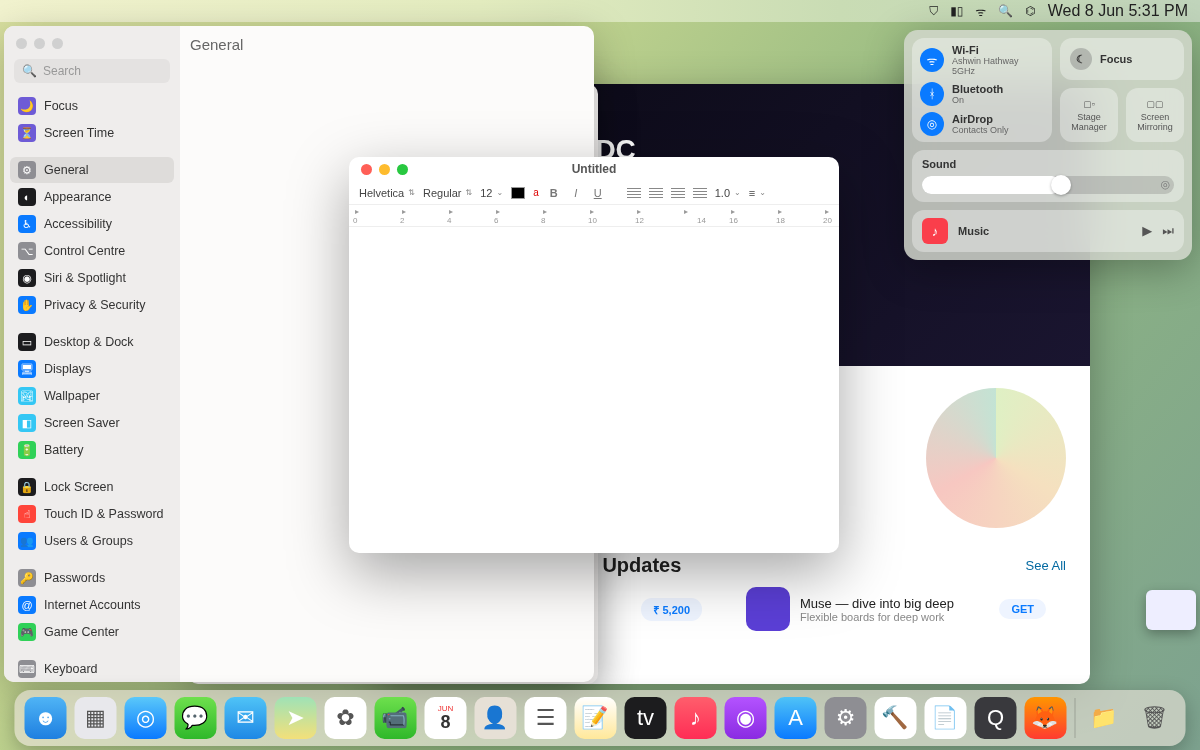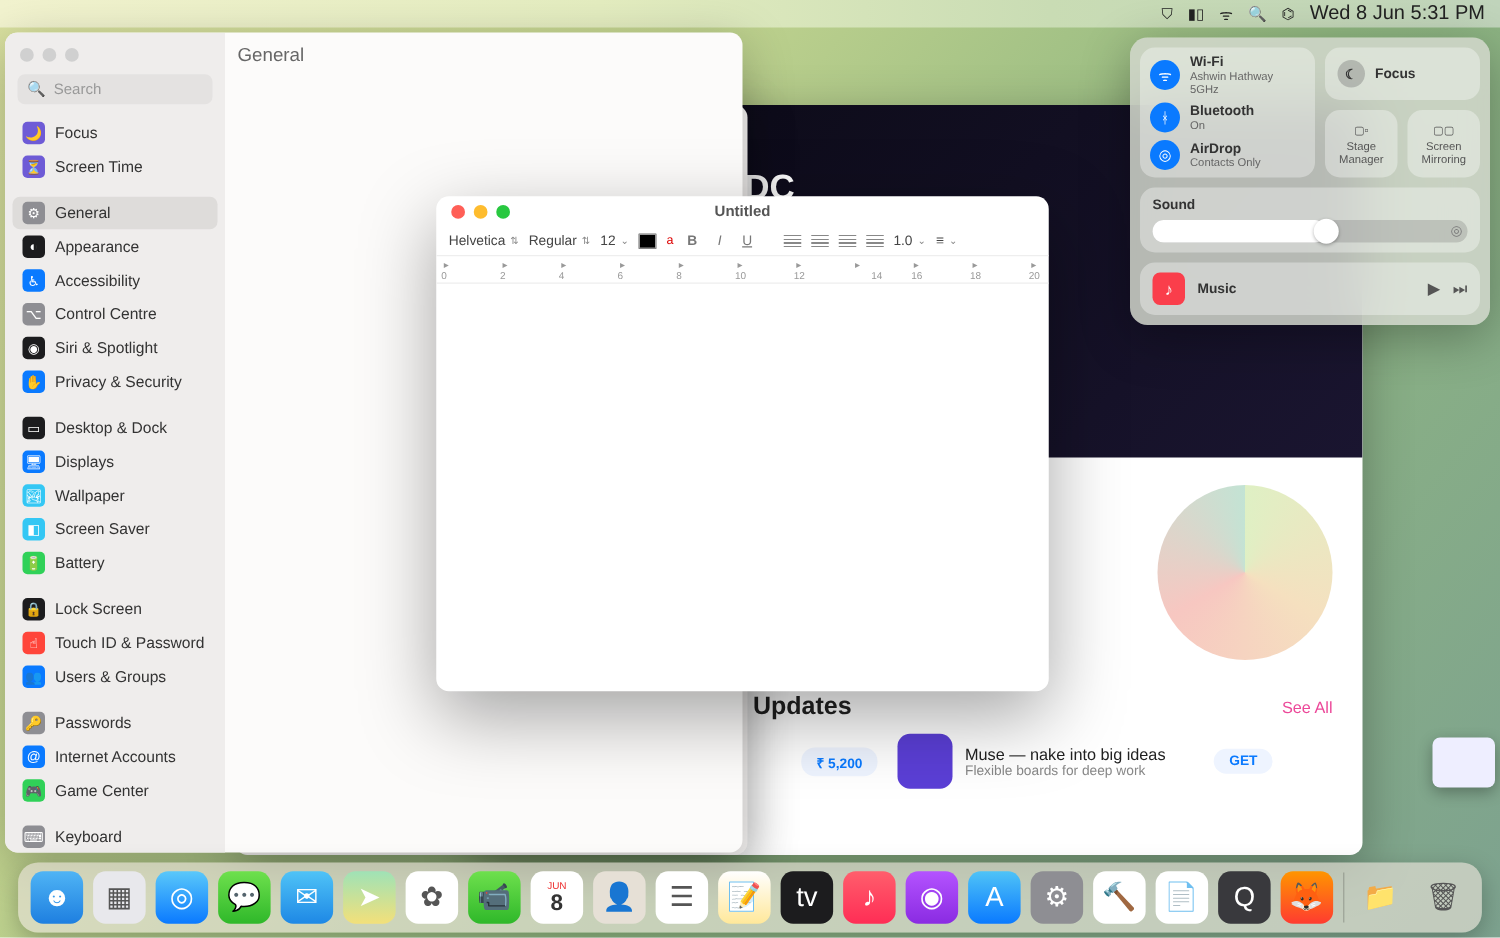--- a/index.html
+++ b/index.html
@@ -19,22 +19,22 @@
   .appstore .banner { height:282px; background:linear-gradient(135deg,#0a0914,#1a1530); color:#fff; padding:28px 24px; }
   .appstore .banner .eyebrow { font-size:11px; letter-spacing:.5px; color:#bbb; margin-bottom:10px; }
   .appstore .banner .headline { font-size:28px; font-weight:700; }
   .appstore .feature { display:flex; gap:16px; padding:22px 24px 8px; align-items:center; }
   .appstore .feature .ftxt { flex:1; }
   .appstore .feature .ftitle { font-size:22px; font-weight:700; color:#222; }
   .appstore .feature .fsub { font-size:13px; color:#666; margin-top:6px; }
   .appstore .feature .fart { width:140px; height:140px; border-radius:70px; background:conic-gradient(#dff0c4,#f5e0bf,#f7c7c1,#c3e3d4); }
   .appstore .sechead { display:flex; align-items:center; padding:18px 24px 6px; }
   .appstore .sechead h2 { font-size:20px; font-weight:700; color:#222; }
-  .appstore .sechead .seeall { margin-left:auto; color:#ec4899; font-size:13px; }
-  .appstore .approw { display:flex; gap:16px; padding:4px 24px 18px; }
+  .appstore .sechead .seeall { margin-left:auto; color:#0369a1; font-size:13px; }
+  .appstore .approw { display:flex; gap:44px; padding:4px 24px 18px; }
   .appstore .appitem { display:flex; gap:10px; align-items:center; width:300px; }
   .appstore .appicon { width:44px; height:44px; border-radius:10px; background:#555; }
   .appstore .apptxt .atitle { font-size:13px; color:#222; }
   .appstore .apptxt .asub { font-size:11px; color:#888; }
   .appstore .abtn { margin-left:auto; font-size:11px; font-weight:600; color:#0a7aff; background:#eef4ff; padding:4px 12px; border-radius:11px; }
 
   
   .prefs2 { position:absolute; left:188px; top:84px; width:410px; height:600px; background:#f4f2f1; border-radius:10px; box-shadow:0 10px 40px rgba(0,0,0,.25); overflow:hidden; }
   .prefs2 .wctl { display:flex; gap:7px; padding:12px 14px; }
   .prefs2 .wctl span { width:11px; height:11px; border-radius:50%; background:#d0d0d0; display:inline-block; }
@@ -146,21 +146,21 @@
         <div class="appicon" style="background:#3a2a1a"></div>
         <div class="apptxt">
           <div class="atitle">Psychonauts 2</div>
           <div class="asub">Get Psyched!</div>
         </div>
         <div class="abtn">₹ 5,200</div>
       </div>
       <div class="appitem">
         <div class="appicon" style="background:#5b3fd6"></div>
         <div class="apptxt">
-          <div class="atitle">Muse — nake into big ideas</div>
+          <div class="atitle">Muse — dive into big deep</div>
           <div class="asub">Flexible boards for deep work</div>
         </div>
         <div class="abtn">GET</div>
       </div>
     </div>
 </div>
 
 <div class="prefs2">
   <div class="wctl">
       <span></span>

